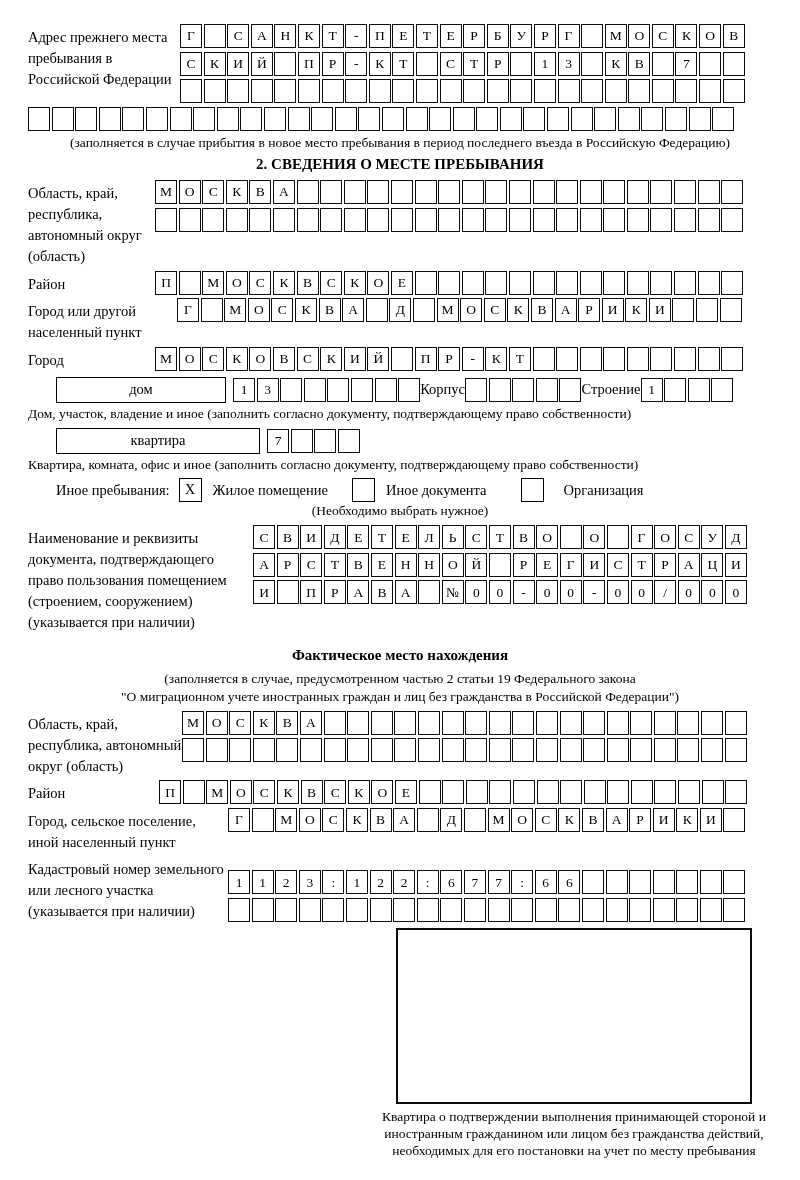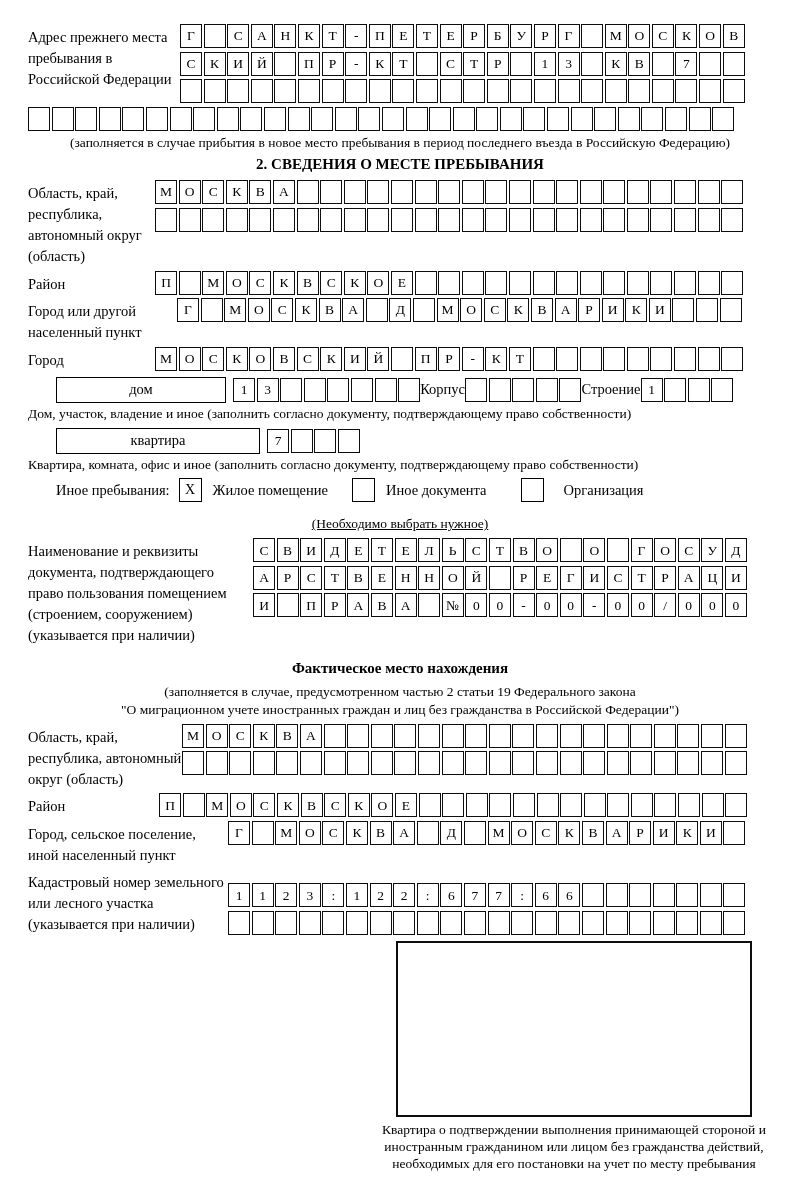--- a/index.html
+++ b/index.html
@@ -385,21 +385,21 @@
 
     <div class="inline-row">
       <div>Иное пребывания:</div>
       <div class="cb">X</div>
       <div class="opt-label">Жилое помещение</div>
       <div class="cb" style="margin-left:24px;"></div>
       <div class="opt-label">Иное документа</div>
       <div class="cb" style="margin-left:34px;margin-right:20px;"></div>
       <div class="opt-label">Организация</div>
     </div>
-    <div class="centered-note" style="margin-top:14px;text-decoration:underline;">(Необходимо выбрать нужное)</div>
+    <div class="centered-note" style="margin-top:1px;">(Необходимо выбрать нужное)</div>
 
     <div class="flexrow mt6">
       <div class="label w225">Наименование и реквизиты документа, подтверждающего право пользования помещением (строением, сооружением) (указывается при наличии)</div>
       <div class="rows">
         <div class="cells">
             <span class="cell">С</span>
             <span class="cell">В</span>
             <span class="cell">И</span>
             <span class="cell">Д</span>
             <span class="cell">Е</span>

